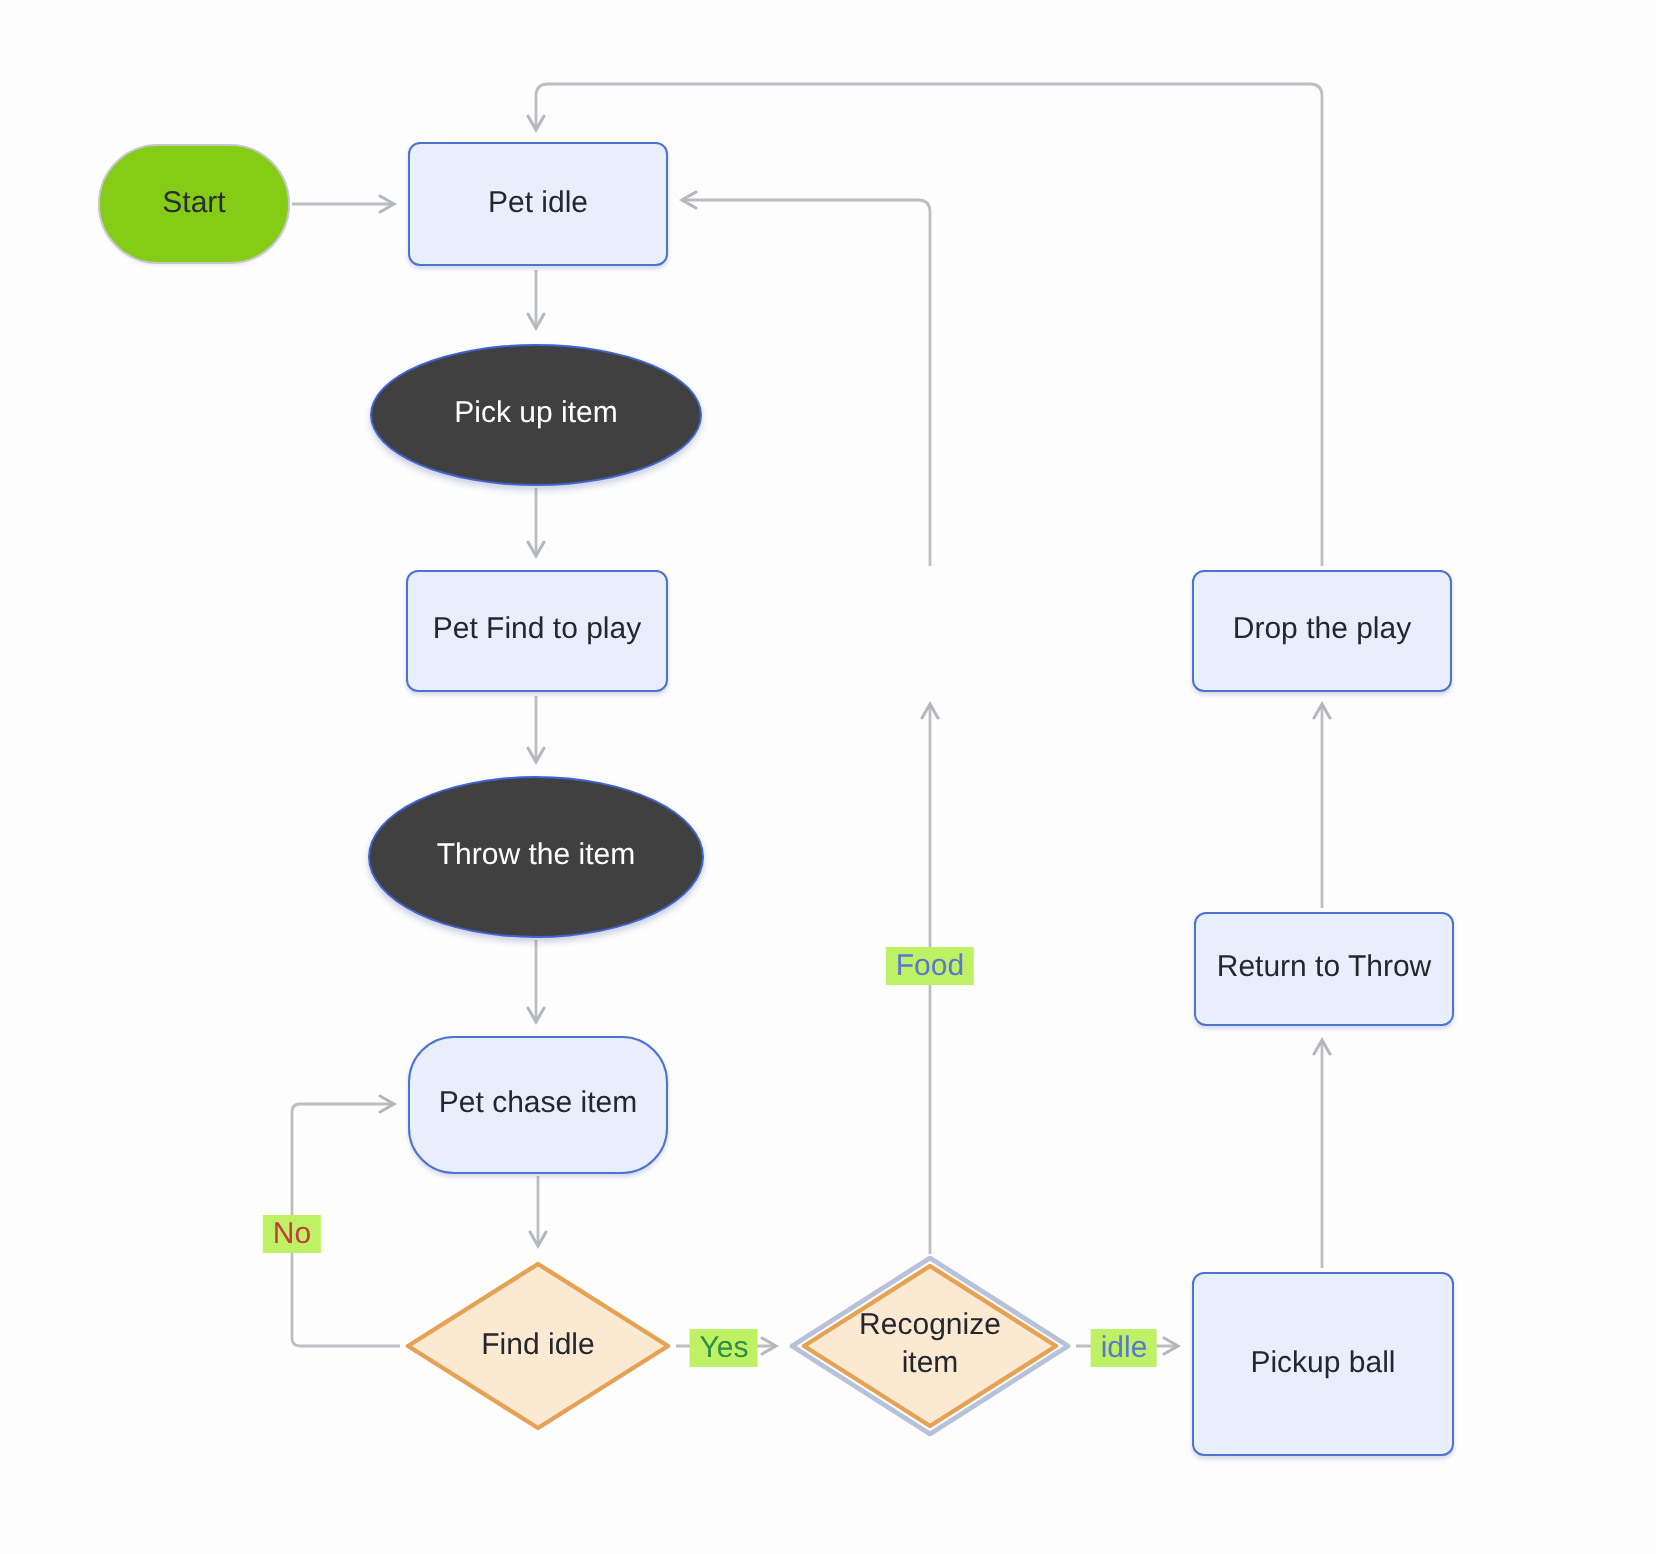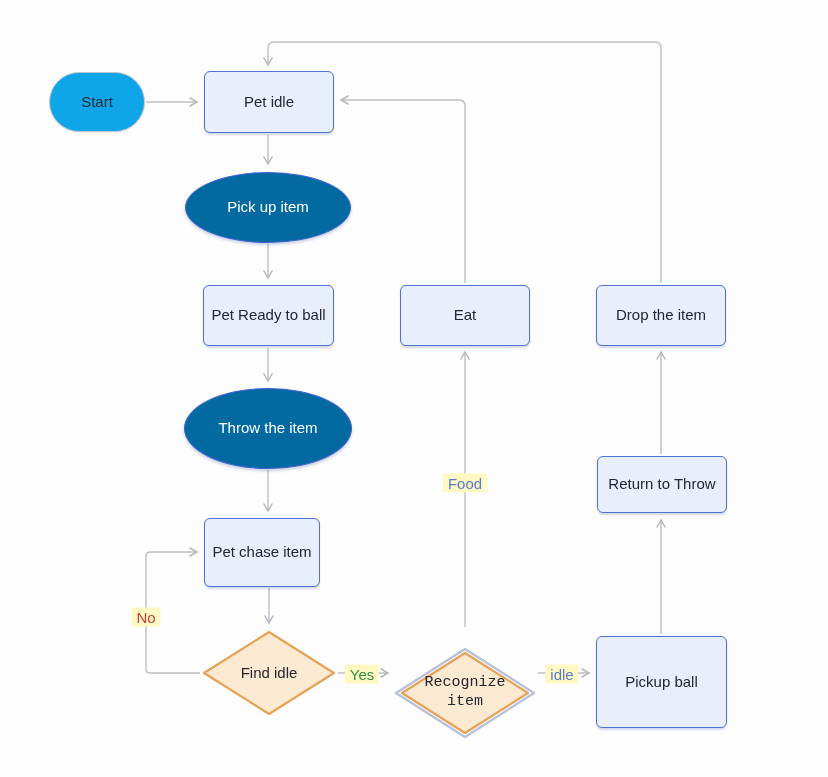--- a/index.html
+++ b/index.html
@@ -12,33 +12,33 @@
   .node {
     position:absolute; box-sizing:border-box;
     display:flex; align-items:center; justify-content:center;
     text-align:center; font-size:15px; color:#24272e; line-height:1.25;
   }
   .rect {
     background:#e8eefc; border:1.6px solid #4e72d0; border-radius:6px;
     box-shadow:0 1.5px 2px rgba(60,80,150,0.20);
   }
   .stadium {
-    background:#0ea5e9; border:1.6px solid #c6c7cc; border-radius:30px;
+    background:#84cc16; border:1.6px solid #c6c7cc; border-radius:30px;
     color:#2b2d33; box-shadow:0 1px 1.5px rgba(0,0,0,0.06);
   }
   .ellipse {
-    background:#0369a1; border:1px solid #4164d2; border-radius:50%;
+    background:#404040; border:1px solid #4164d2; border-radius:50%;
     color:#ffffff; box-shadow:0 2px 3px rgba(50,70,140,0.25);
   }
   .diamond { background:transparent; }
   .diamond svg { position:absolute; left:0; top:0; }
   .diamond .dlabel { position:relative; max-width:96px; }
   .edge-label {
     position:absolute; transform:translate(-50%,-50%);
-    background:#fef9c3; padding:1px 5px; font-size:15px; white-space:nowrap;
+    background:#bef264; padding:1px 5px; font-size:15px; white-space:nowrap;
   }
   .lbl-no   { color:#c13f3b;text-align:center; }
   .lbl-yes  { color:#2f8f44; }
   .lbl-blue { color:#5b78cf; }
 </style>
 </head>
 <body>
 
 <div class="canvas">
 
@@ -72,51 +72,48 @@
 
   <div class="node rect" style="left:204px; top:71px; width:130px; height:62px;">
     <span>Pet idle</span>
   </div>
 
   <div class="node ellipse" style="left:185px; top:172px; width:166px; height:71px;">
     <span>Pick up item</span>
   </div>
 
   <div class="node rect" style="left:203px; top:285px; width:131px; height:61px;">
-    <span>Pet Ready to ball</span>
+    <span>Pet Find to play</span>
   </div>
 
-  <div class="node rect" style="left:400px; top:285px; width:130px; height:61px;">
-    <span>Eat</span>
-  </div>
 
   <div class="node rect" style="left:596px; top:285px; width:130px; height:61px;">
-    <span>Drop the item</span>
+    <span>Drop the play</span>
   </div>
 
   <div class="node ellipse" style="left:184px; top:388px; width:168px; height:81px;">
     <span>Throw the item</span>
   </div>
 
   <div class="node rect" style="left:597px; top:456px; width:130px; height:57px;">
     <span>Return to Throw</span>
   </div>
 
-  <div class="node rect" style="left:204px; top:518px; width:116px; height:69px;">
+  <div class="node rect" style="left:204px; top:518px; width:130px; height:69px;border-radius:23px;">
     <span>Pet chase item</span>
   </div>
 
   <div class="node diamond" style="left:202px; top:630px; width:134px; height:86px;">
     <svg width="134" height="86" viewBox="0 0 134 86">
       <polygon points="67,2 132,43 67,84 2,43" fill="#fbe9d2" stroke="#e5a254" stroke-width="2.2" stroke-linejoin="round"></polygon>
     </svg>
     <span class="dlabel">Find idle</span>
   </div>
 
-  <div class="node diamond" style="left:394px; top:648px; width:142px; height:90px;font-family:Liberation Mono, monospace;">
+  <div class="node diamond" style="left:394px; top:628px; width:142px; height:90px;">
     <svg width="142" height="90" viewBox="0 0 142 90">
       <polygon points="71,1 140,45 71,89 2,45" fill="none" stroke="#b7c1d9" stroke-width="2.4" stroke-linejoin="round"></polygon>
       <polygon points="71,5 134,45 71,85 8,45" fill="#fbe9d2" stroke="#e5a254" stroke-width="2.2" stroke-linejoin="round"></polygon>
     </svg>
     <span class="dlabel">Recognize item</span>
   </div>
 
   <div class="node rect" style="left:596px; top:636px; width:131px; height:92px;">
     <span>Pickup ball</span>
   </div>

